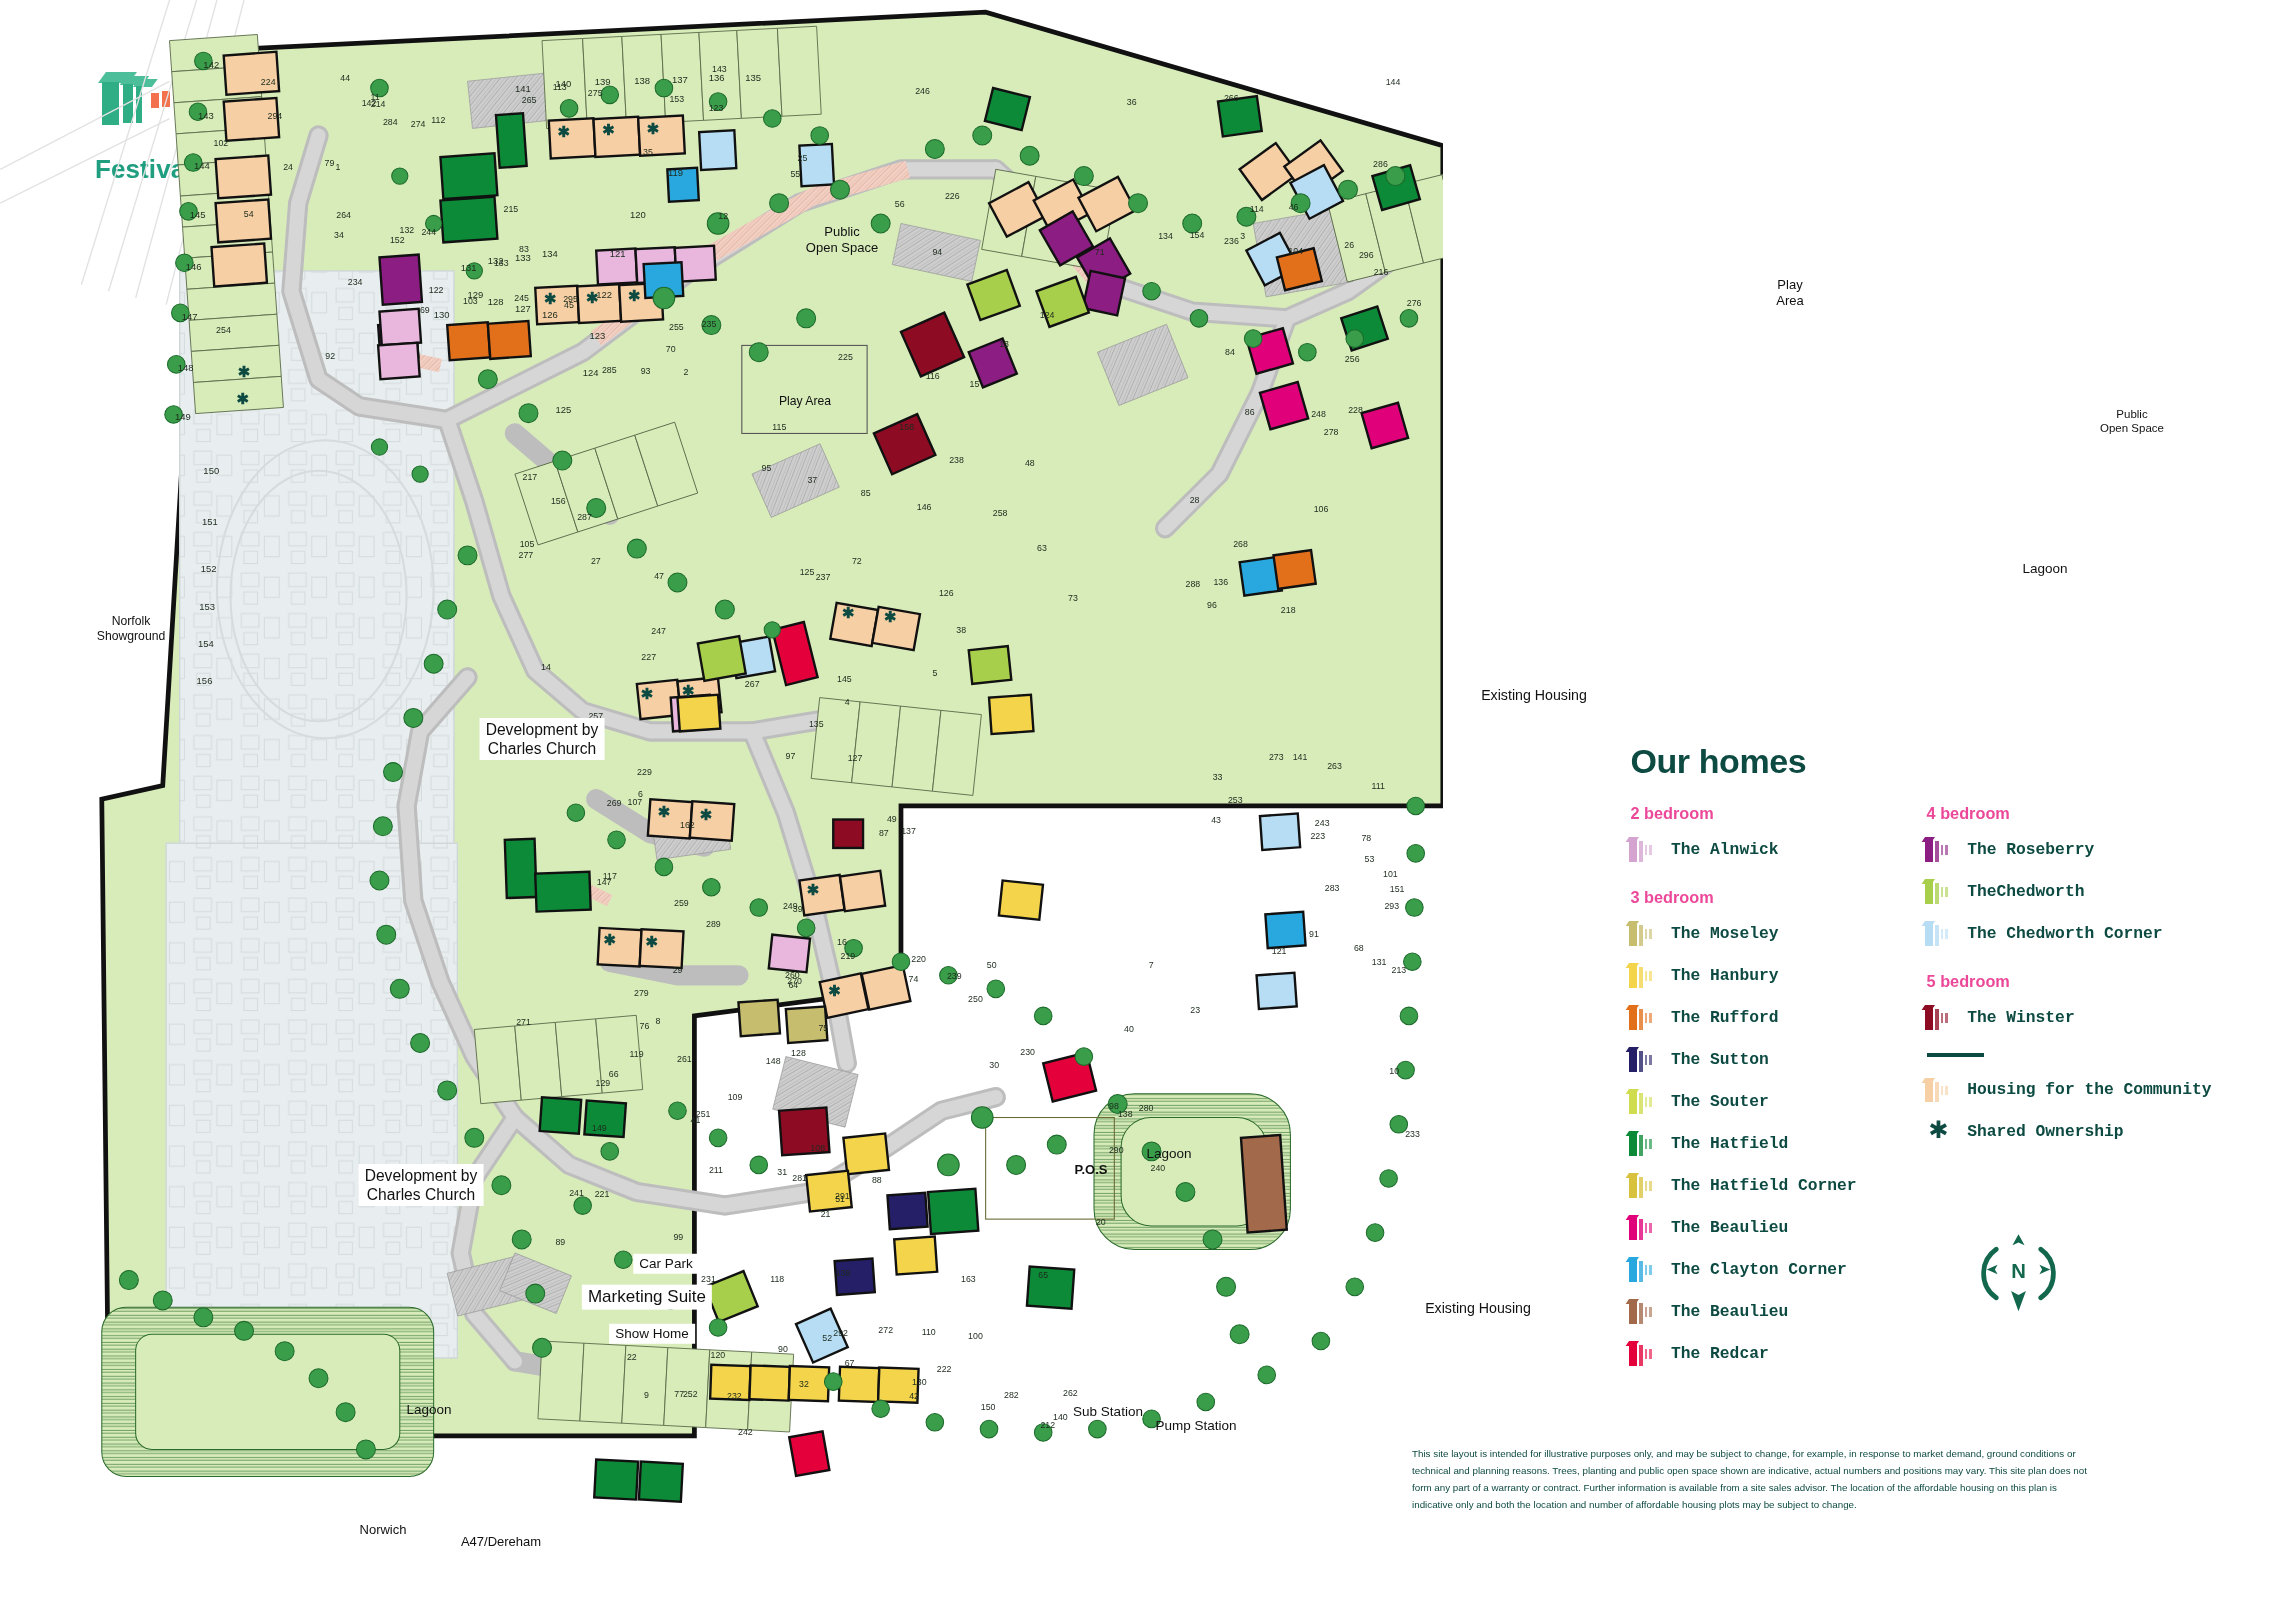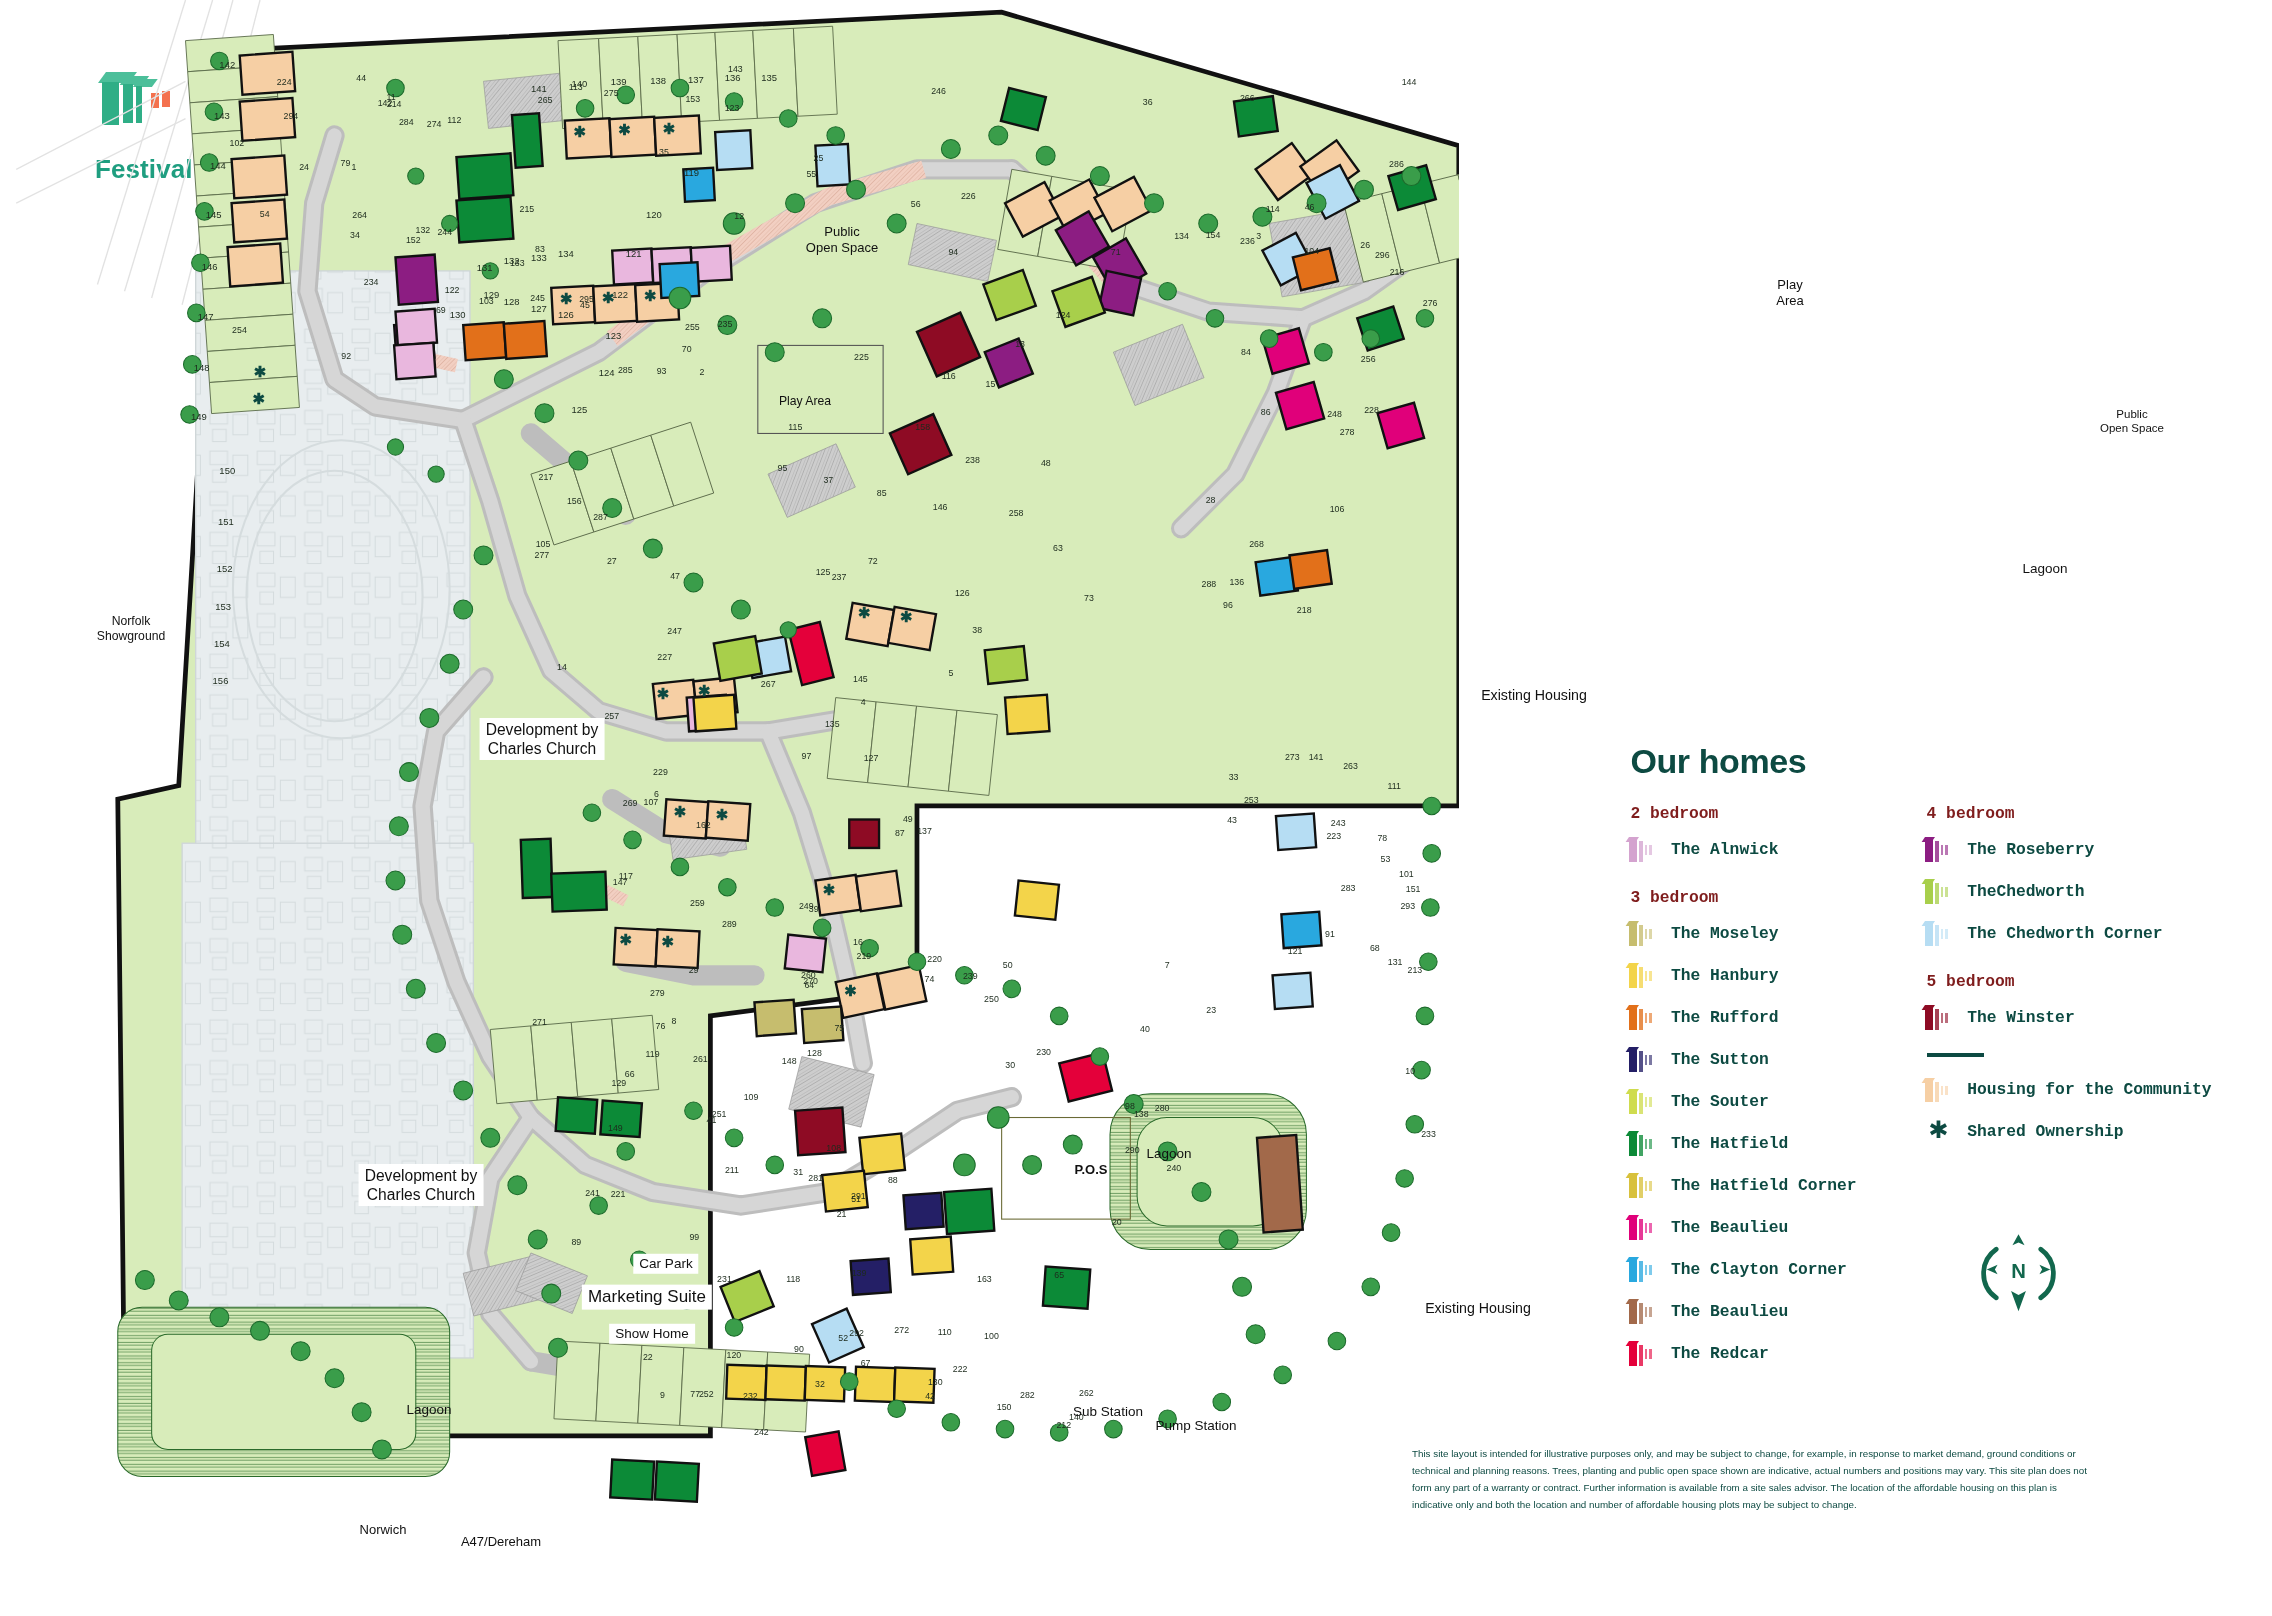--- a/index.html
+++ b/index.html
@@ -10,36 +10,36 @@
   
   #logo-block{position:absolute;left:95px;top:68px;width:190px;}
   #logo-mark{width:102px;height:68px;position:relative;}
   .lg-bar{position:absolute;background:#2fae86;}
   .lg-top{position:absolute;background:#4cbf9a;}
   .lg-or{position:absolute;background:#f4714e;}
   #logo-text{margin-top:17.6px;font-size:26px;font-weight:600;color:#1f9e80;
              letter-spacing:0.1px;font-family:"Liberation Sans",sans-serif;}
 
   
-  #map-canvas{position:absolute;left:16px;top:0;width:1443px;height:1312px;}
+  #map-canvas{position:absolute;left:0;top:0;width:1443px;height:1312px;}
   #map-svg{position:absolute;left:0;top:0;}
 
   
   .mlabel{position:absolute;font-family:"Liberation Sans",sans-serif;
           color:#111;white-space:nowrap;line-height:1.22;}
   .mlabel.boxed{background:#fff;padding:2px 6.1px;}
   .mlabel.c{text-align:center;}
 
   
   #legend{position:absolute;left:1629px;top:742px;width:610px;}
   #legend-title{font-size:34px;font-weight:700;color:#0d4a42;
                 letter-spacing:-0.4px;margin:0 0 23px 1.4px;}
   .legend-cols{display:flex;gap:12.2px;}
   .legend-col{width:284px;}
-  .lg-head{font-size:16.3px;font-weight:700;color:#7f1d1d;margin:0 0 5.4px 1.4px;font-family:Liberation Mono, monospace;}
+  .lg-head{font-size:16.3px;font-weight:700;color:#ec4899;margin:0 0 5.4px 1.4px;}
   .lg-head.sp{margin-top:17.6px;}
   .lg-row{display:flex;align-items:center;height:42px;font-family:Liberation Mono, monospace;}
   .lg-icon{width:27px;height:24.4px;position:relative;flex:0 0 27px;margin-right:15px;}
   .lg-name{font-size:16.3px;font-weight:700;color:#0d4a42;white-space:nowrap;}
   .lg-sep{width:57px;height:3.4px;background:#0d4a42;margin:15px 0 12.2px 1.4px;}
   .lg-star{width:27px;height:24.4px;flex:0 0 27px;margin-right:15px;
            font-size:31px;line-height:20.3px;color:#0d4a42;text-align:center;font-weight:700;}
 
   
   .hg{position:absolute;}

